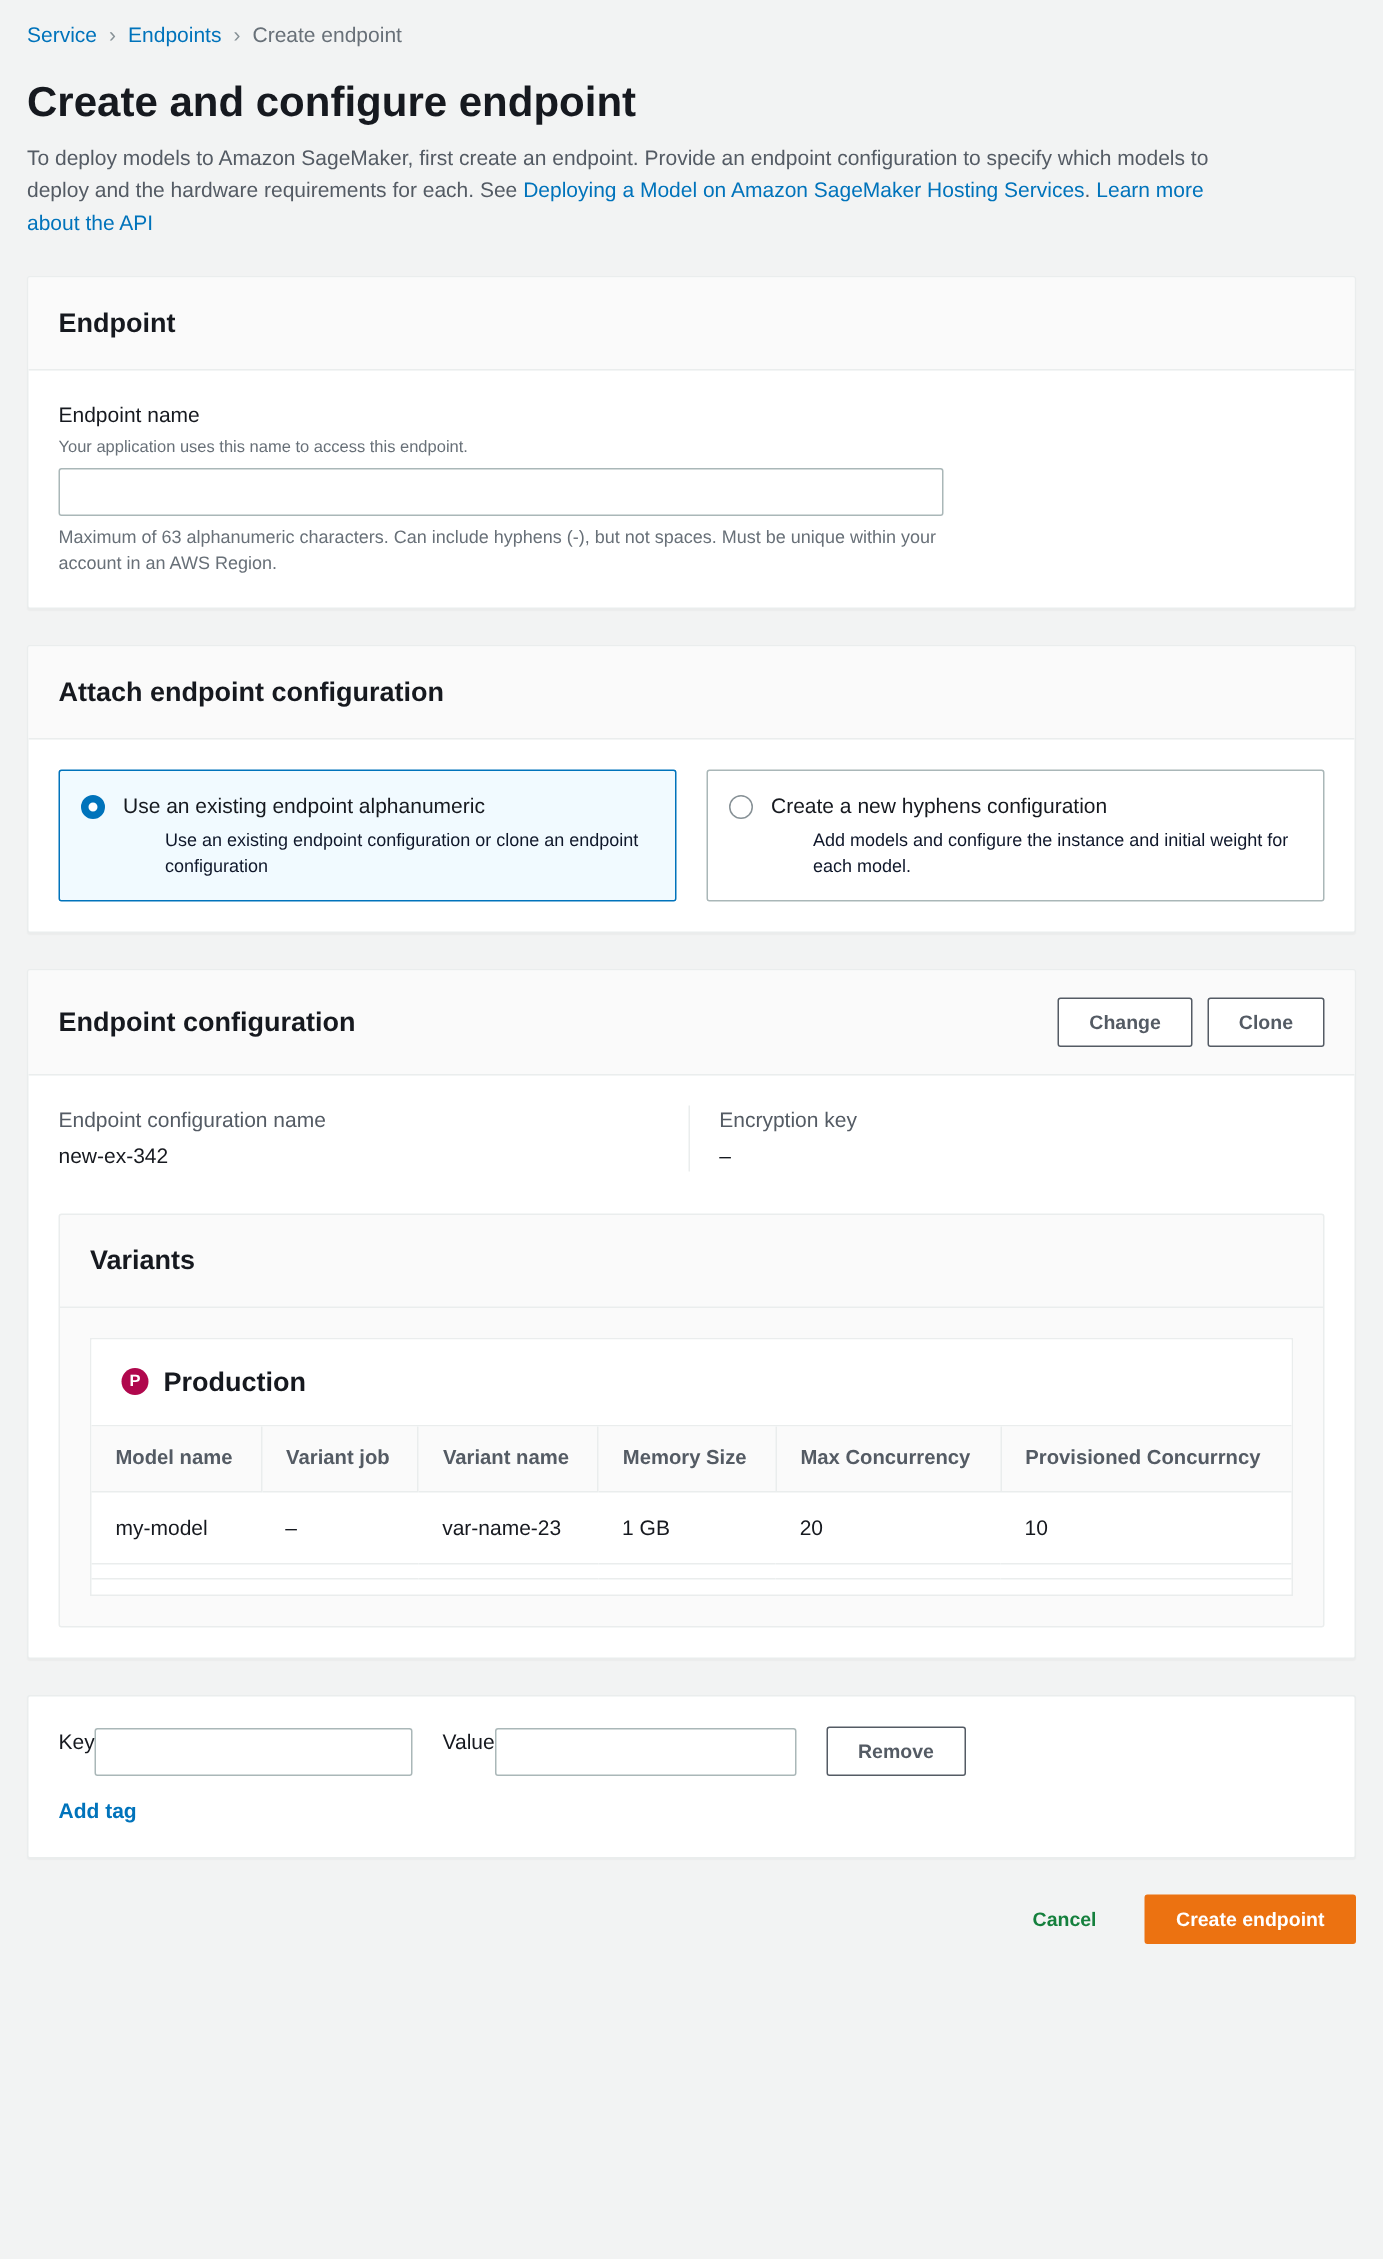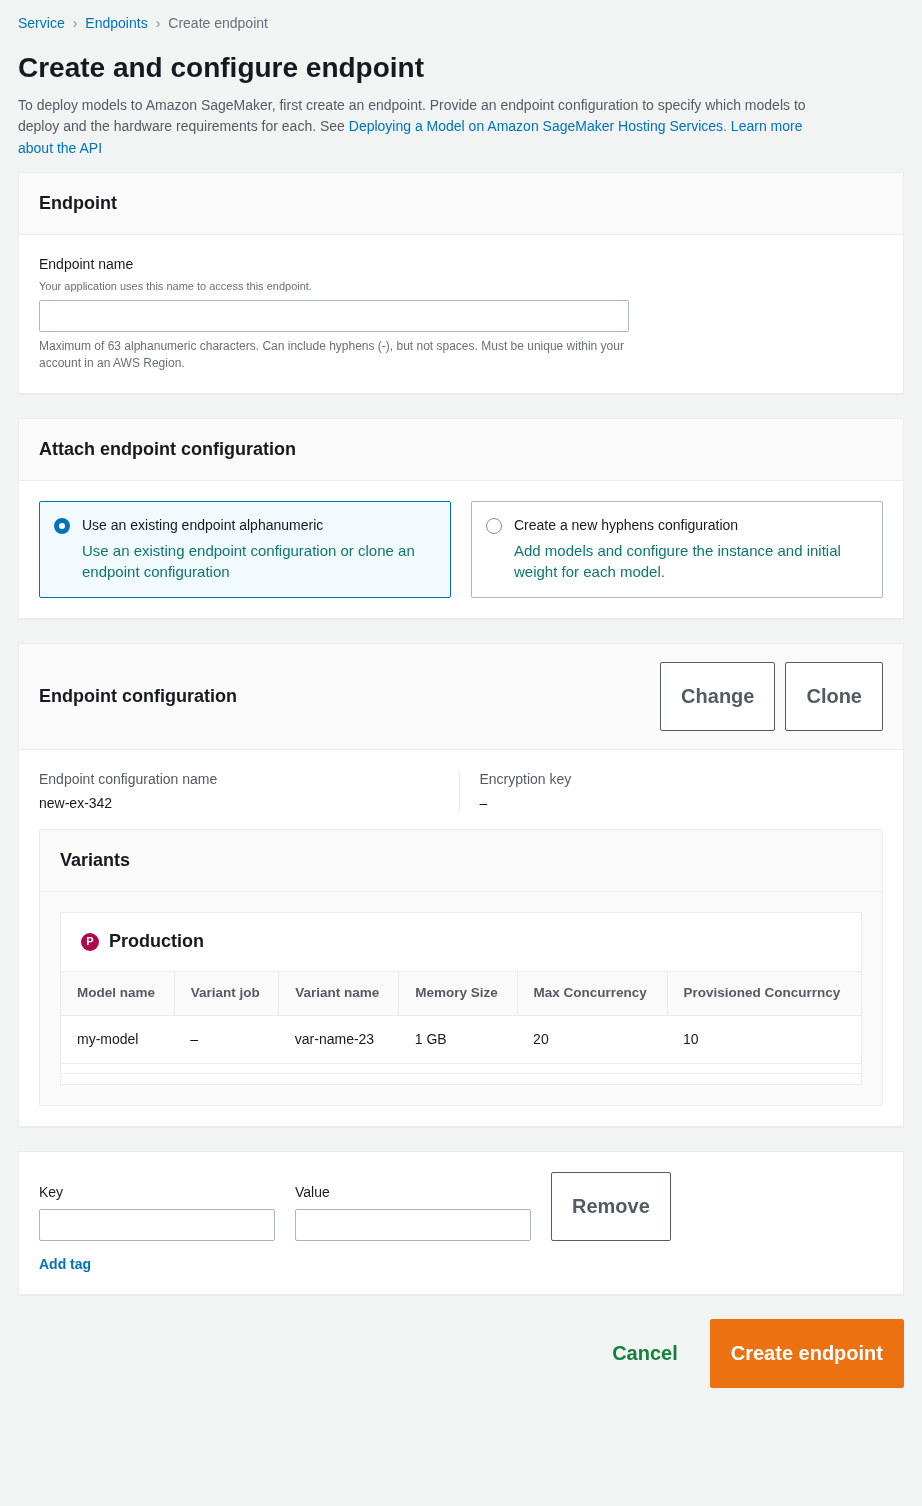--- a/index.html
+++ b/index.html
@@ -12,21 +12,21 @@
     padding: 14px 18px 30px;
   }
   a { color: #0073bb; text-decoration: none; cursor: pointer; }
 
   
   .breadcrumb { display:flex; align-items:center; gap:8px; font-size:14px; margin-bottom:14px; }
   .breadcrumb .sep { color:#879196; }
   .breadcrumb .current { color:#687078; }
 
   h1.page-title { font-size: 28px; font-weight: 600; margin-bottom: 8px; }
-  .page-desc { color:#545b64; font-size:14px; margin-bottom:12px; max-width: 820px; line-height:1.55; }
+  .page-desc { color:#545b64; font-size:14px; margin-bottom:24px; max-width: 820px; line-height:1.55; }
 
   .panel {
     background:#fff;
     border:1px solid #eaeded;
     border-radius:2px;
     margin-bottom:24px;
     box-shadow: 0 1px 1px rgba(0,0,0,0.03);
   }
   .panel-header {
     padding:18px 20px;
@@ -66,41 +66,41 @@
     border:1.5px solid #0073bb;
     background:#f1faff;
   }
   .tile .radio-outer {
     position:absolute; left:14px; top:16px;
     width:16px; height:16px; border-radius:50%;
     border:1px solid #879196; background:#fff;
   }
   .tile.selected .radio-outer { border:5px solid #0073bb; }
   .tile .tile-title { font-size:14px; font-weight:400; color:#16191f; margin-bottom:4px; }
-  .tile .tile-desc { font-size:15px; color:#0f766e; line-height:1.45;}
+  .tile .tile-desc { font-size:12px; color:#0f172a; line-height:1.45;margin-left:28px;}
 
   .btn {
     border:1px solid #545b64;
     background:#fff;
-    padding:22px 20px;
-    font-size:20px;
+    padding:8px 20px;
+    font-size:13px;
     font-weight:600;
     border-radius:2px;
     cursor:pointer;
     color:#545b64;
   }
   .btn.primary {
     background:#ec7211;
     border-color:#ec7211;
     color:#fff;
   }
   .btn.link-btn { border:none; background:none; color:#15803d; }
   .btn-row { display:flex; gap:10px; }
 
-  .kv-row { display:flex; gap:16px; margin-bottom:16px; }
+  .kv-row { display:flex; gap:16px; margin-bottom:28px; }
   .kv-col { flex:1; }
   .kv-col + .kv-col { border-left:1px solid #eaeded; padding-left:20px; }
   .kv-label { color:#545b64; font-size:14px; margin-bottom:4px; }
   .kv-value { font-size:14px; color:#16191f; }
 
   .inner-panel {
     border:1px solid #eaeded;
     background:#fafafa;
     border-radius:2px;
   }
@@ -148,21 +148,21 @@
     display:inline-block;
     width:0;height:0;
     border-left:5px solid transparent;
     border-right:5px solid transparent;
     border-top:6px solid #16191f;
     margin-right:10px;
     vertical-align:middle;
   }
 
   .tags-row { display:flex; gap:20px; align-items:flex-end; margin-bottom:14px;}
-  .tags-col { display:flex; flex-direction:column; width:236px; }
+  .tags-col { display:flex; flex-direction:row; width:236px; }
   .tags-col label { font-size:14px; margin-bottom:6px; }
 
   .footer-actions { display:flex; justify-content:flex-end; gap:12px; margin-top:10px;}
 </style>
 </head>
 <body>
 
 <nav class="breadcrumb">
   <a>Service</a>
   <span class="sep">›</span>

